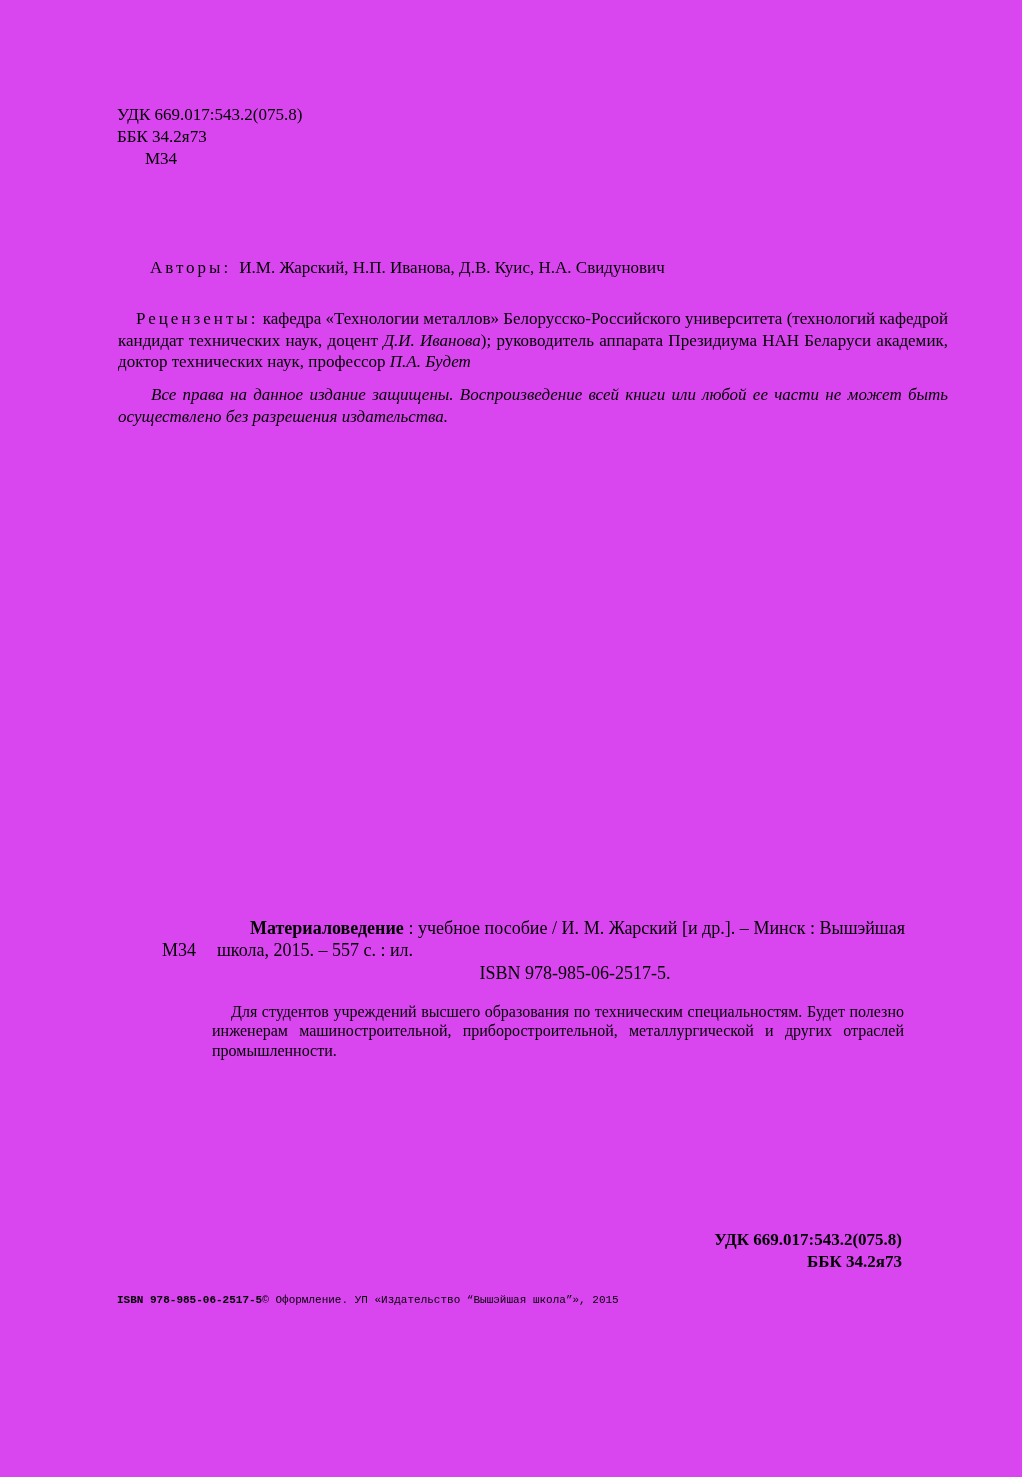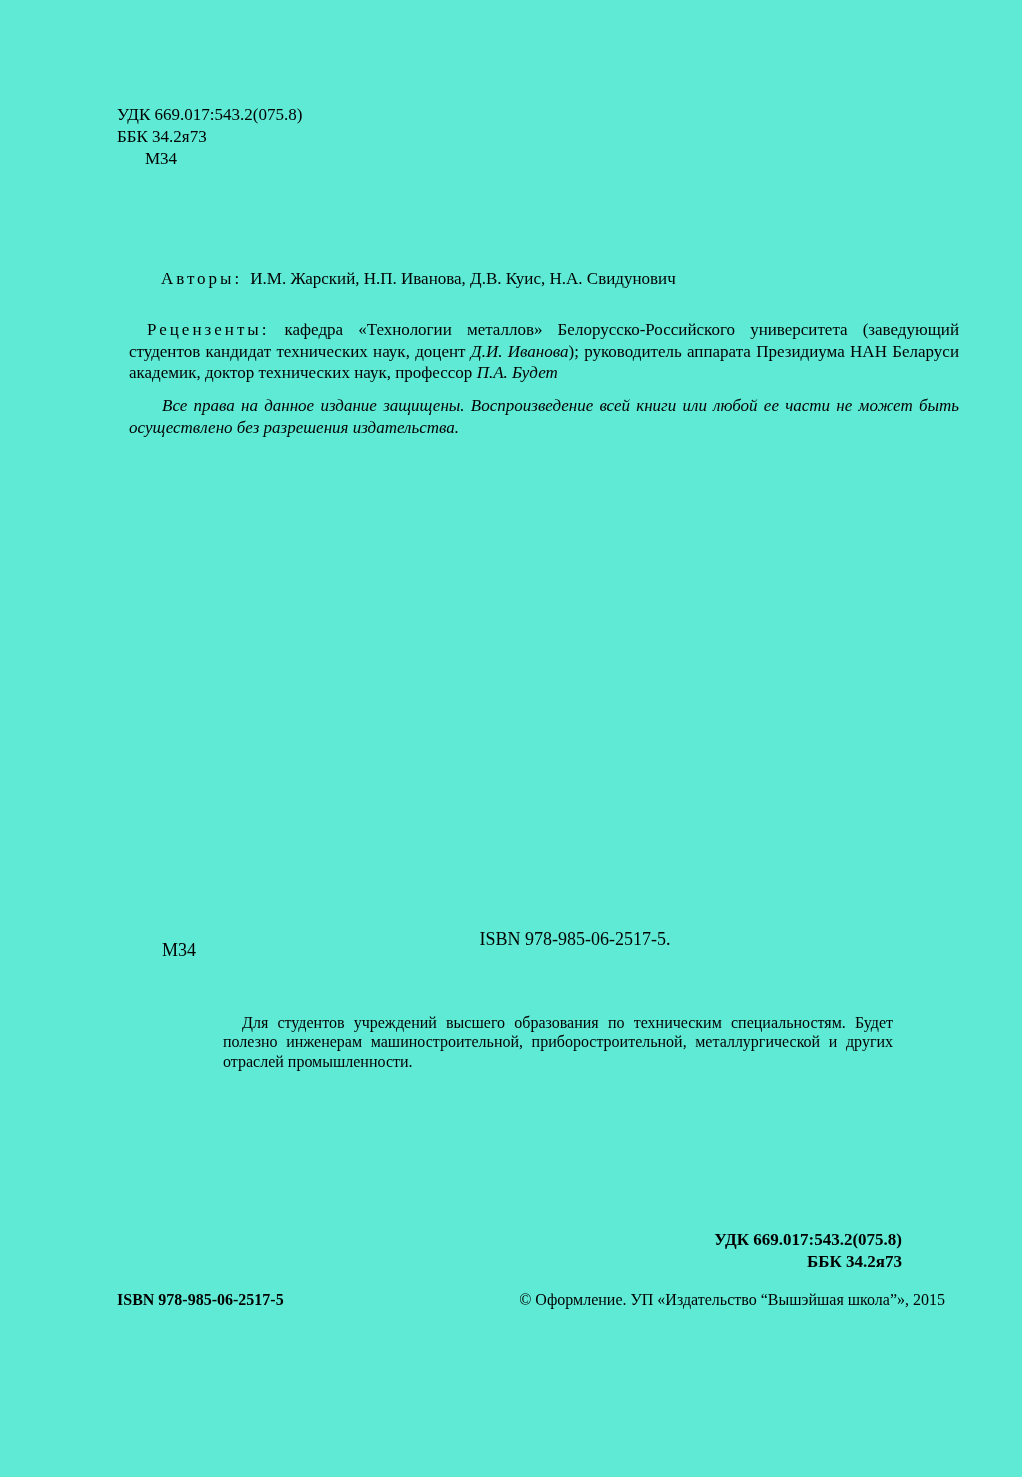--- a/index.html
+++ b/index.html
@@ -4,26 +4,26 @@
 <style>
   html, body {
     margin: 0;
     padding: 0;
     background: #ffffff;
   }
   .page {
     position: relative;
     width: 1022px;
     height: 1477px;
-    background: #5eead4;
+    background: #d946ef;
     color: #000000;
     font-family: "Liberation Serif", "DejaVu Serif", serif;
     overflow: hidden;
   }
-  .page p { margin: 12px; }
+  .page p { margin: 1px; }
 
   .top-codes {
     position: absolute;
     left: 117px;
     top: 104px;
     font-size: 17px;
     line-height: 22px;
     white-space: nowrap;
   }
   .top-codes .sign { padding-left: 28px; }
@@ -104,47 +104,48 @@
     text-align: right;
     white-space: nowrap;
   }
 
   .footer {
     position: absolute;
     left: 117px;
     top: 1289px;
     width: 828px;
     display: flex;
-    justify-content: space-between;
     align-items: baseline;
-    font-size: 16px;
+    font-size: 11px;
     line-height: 22px;
+    font-family: Liberation Mono, monospace;
   }
   .footer .isbn-bold { font-weight: bold; }
 </style>
 </head>
 <body>
 
 <div class="page">
 
   <div class="top-codes">
     <div>УДК 669.017:543.2(075.8)</div>
     <div>ББК 34.2я73</div>
     <div class="sign">М34</div>
   </div>
 
   <p class="authors-line"><span class="spaced-label">Авторы:</span><span class="names">И.М. Жарский, Н.П. Иванова, Д.В. Куис, Н.А. Свидунович</span></p>
 
-  <p class="reviewers"><span class="spaced-label">Рецензенты:</span><span> кафедра «Технологии металлов» Белорусско-Российского университета (заведующий студентов кандидат технических наук, доцент </span><span class="italic">Д.И. Иванова</span><span>); руководитель аппарата Президиума НАН Беларуси академик, доктор технических наук, профессор </span><span class="italic">П.А. Будет</span></p>
+  <p class="reviewers"><span class="spaced-label">Рецензенты:</span><span> кафедра «Технологии металлов» Белорусско-Российского университета (технологий кафедрой кандидат технических наук, доцент </span><span class="italic">Д.И. Иванова</span><span>); руководитель аппарата Президиума НАН Беларуси академик, доктор технических наук, профессор </span><span class="italic">П.А. Будет</span></p>
 
   <p class="rights">Все права на данное издание защищены. Воспроизведение всей книги или любой ее части не может быть осуществлено без разрешения издательства.</p>
 
   <div class="card-sign">М34</div>
 
   <div class="card-main">
+    <p class="card-entry"><b>Материаловедение</b><span> : учебное пособие / И. М. Жарский [и др.]. – Минск : Вышэйшая школа, 2015. – 557 с. : ил.</span></p>
     <p class="card-isbn">ISBN 978-985-06-2517-5.</p>
   </div>
 
   <div class="annotation">
     <p>Для студентов учреждений высшего образования по техническим специальностям. Будет полезно инженерам машиностроительной, приборостроительной, металлургической и других отраслей промышленности.</p>
   </div>
 
   <div class="bottom-codes">
     <div>УДК 669.017:543.2(075.8)</div>
     <div>ББК 34.2я73</div>

